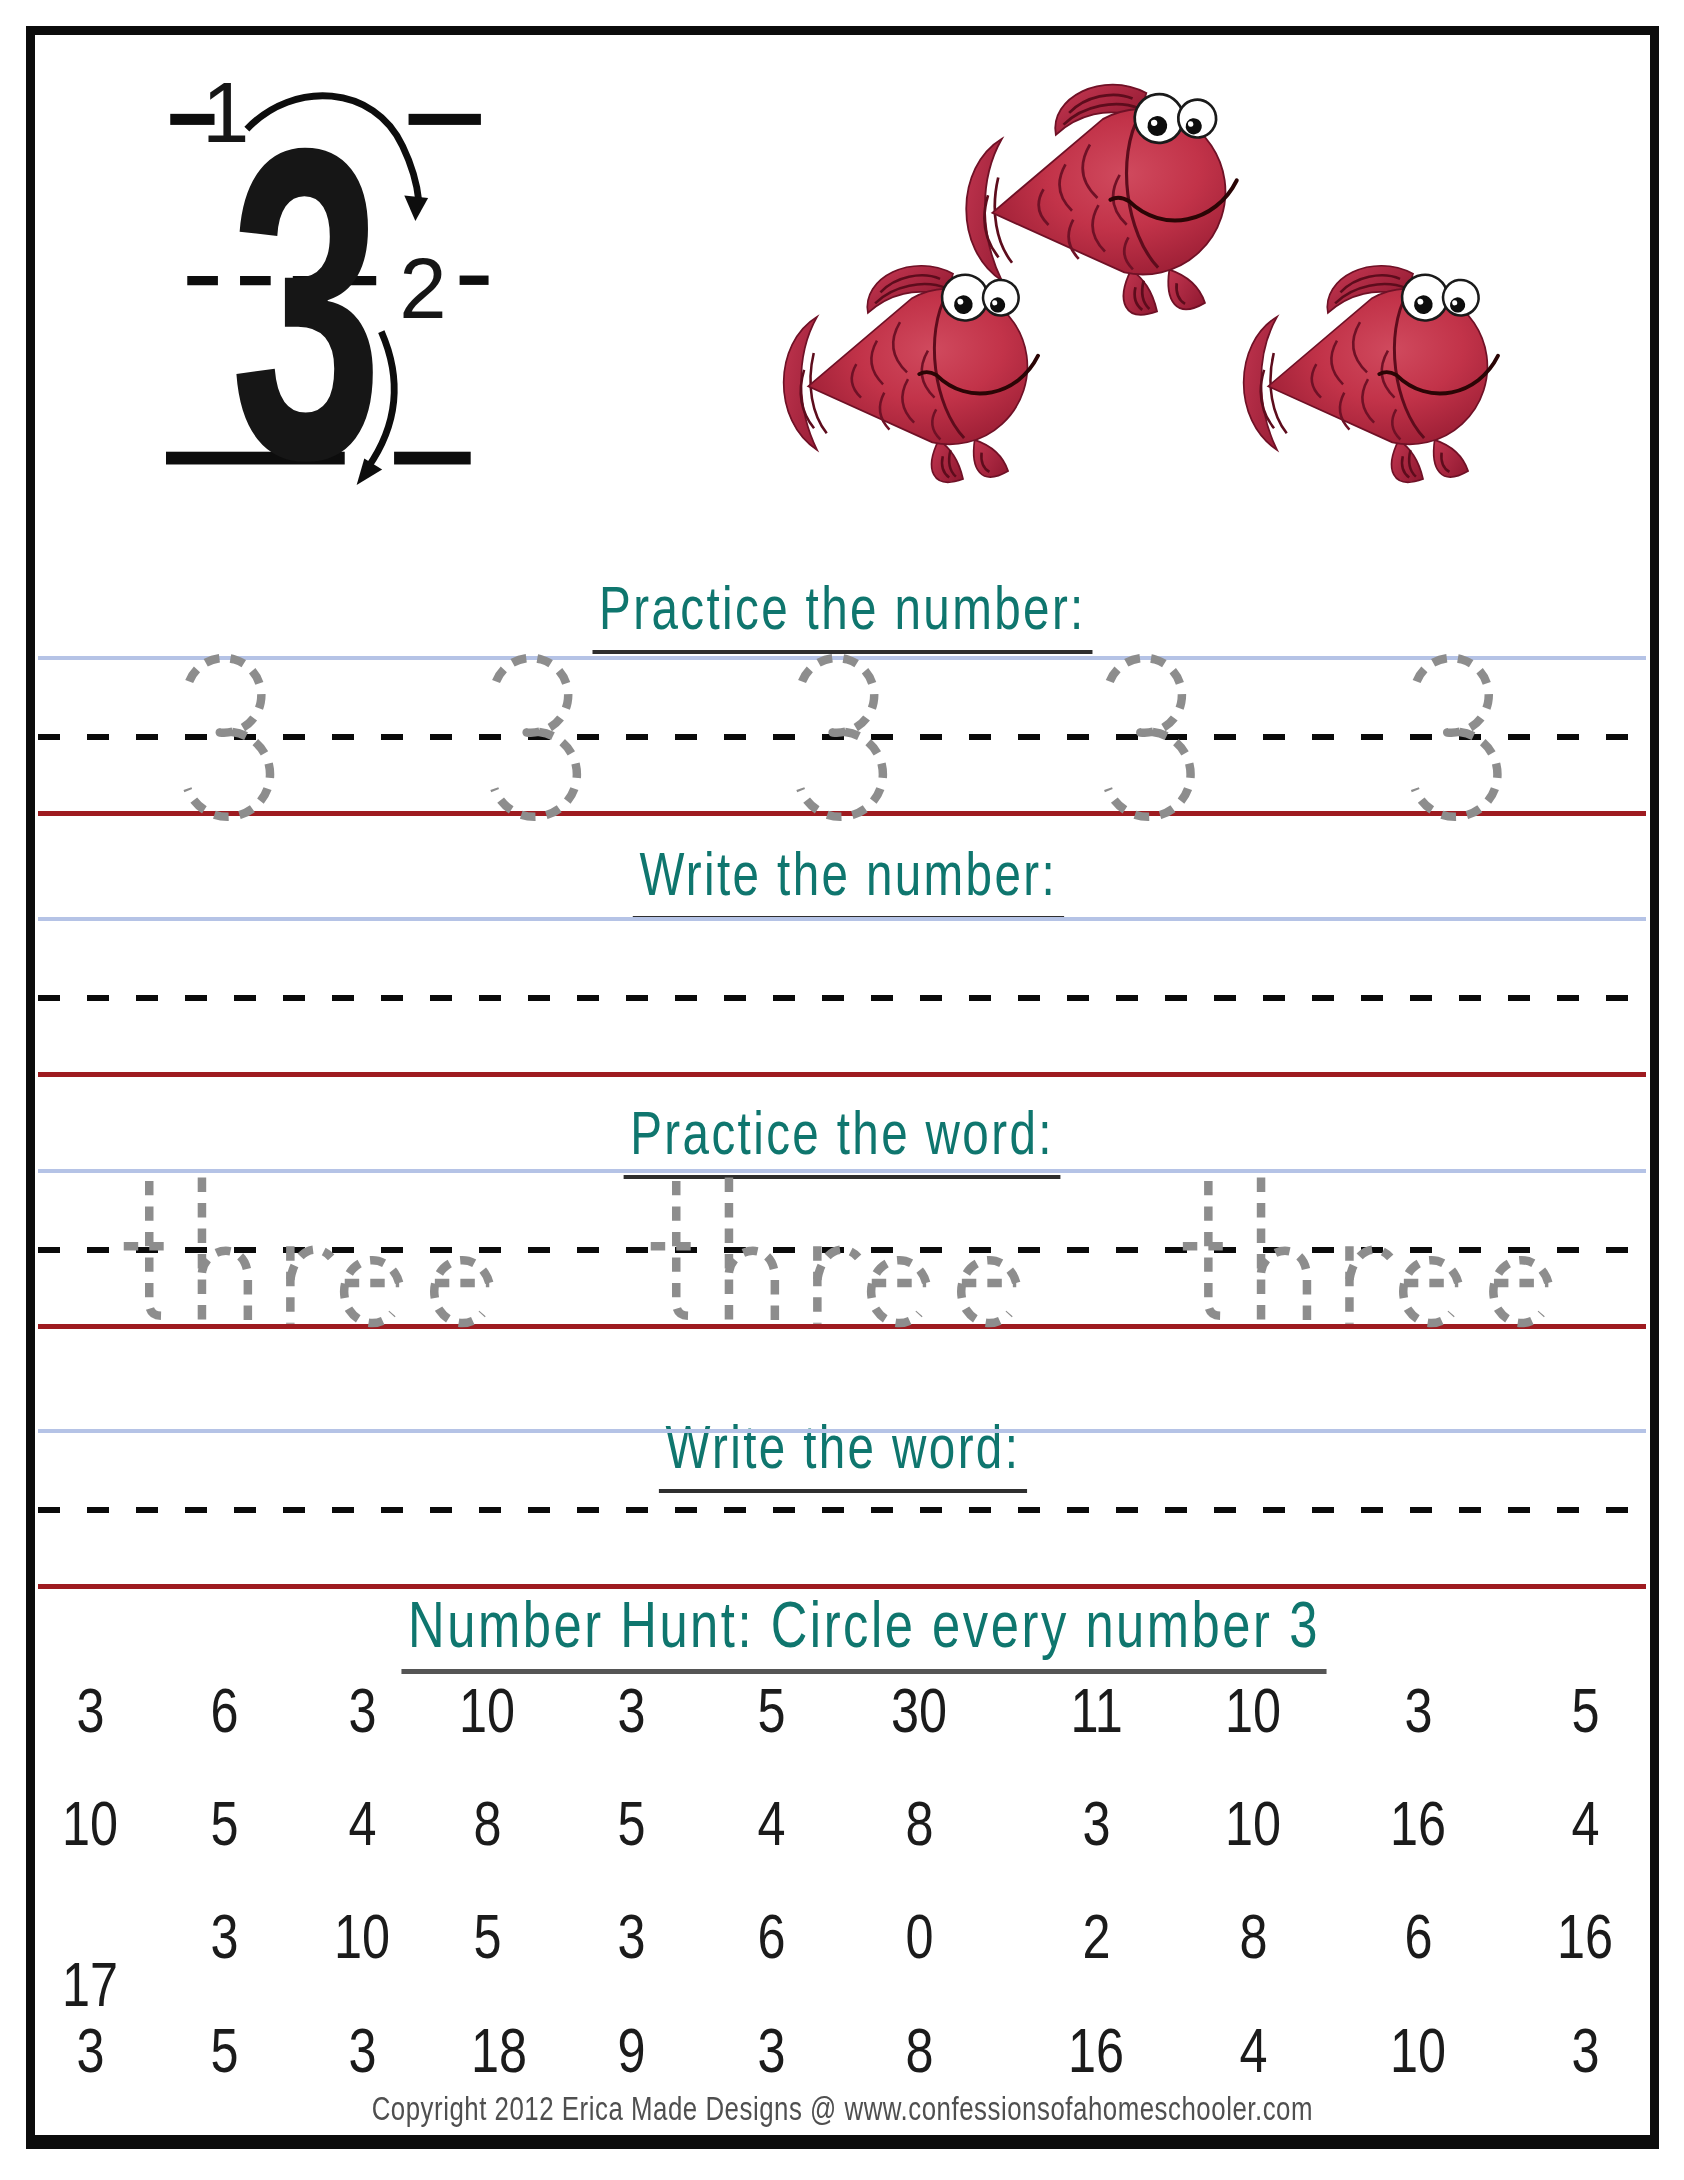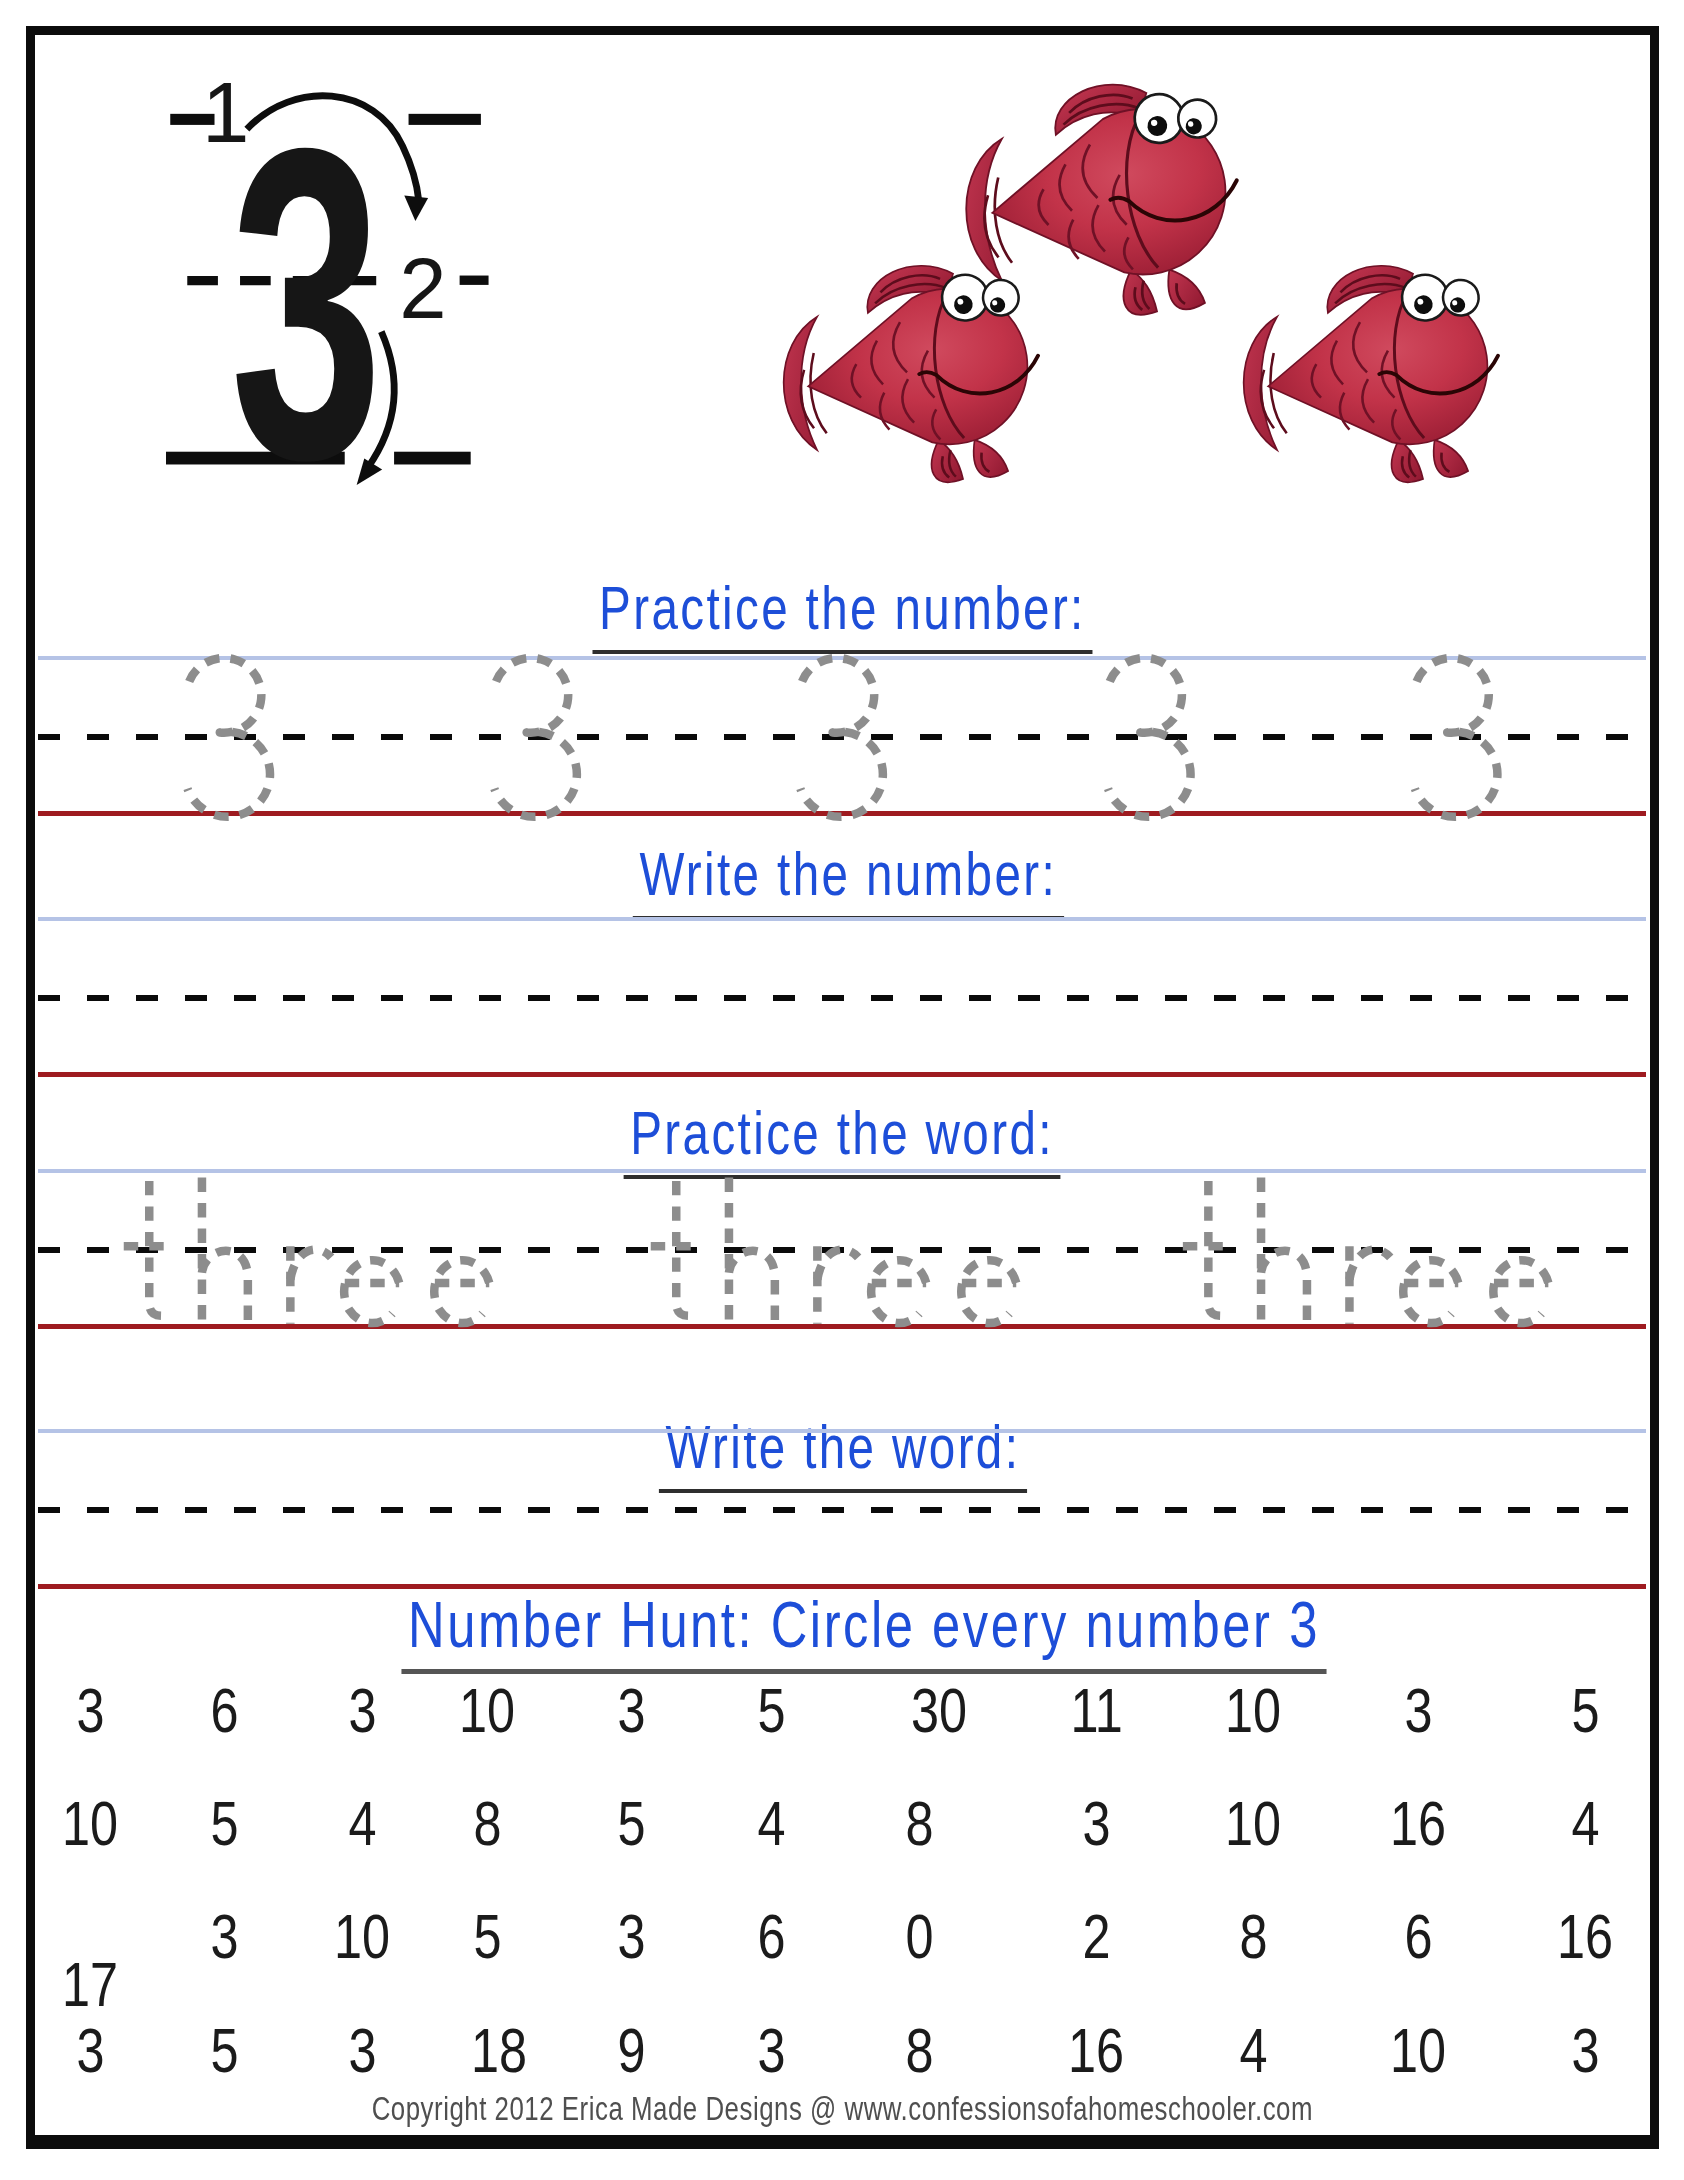--- a/index.html
+++ b/index.html
@@ -11,21 +11,21 @@
   *{margin:0;padding:0;box-sizing:border-box;}
   html,body{width:1685px;height:2181px;background:#ffffff;overflow:hidden;}
   body{font-family:"Liberation Sans", sans-serif; position:relative;}
 
   .frame{
     position:absolute; left:26.4px; top:25.6px; width:1633px; height:2123px;
     border:9.4px solid #0c0c0c; border-bottom-width:14.5px;
   }
 
   
-  .heading{position:absolute; left:0; width:100%; text-align:center; color:#1d4ed8;}
+  .heading{position:absolute; left:0; width:100%; text-align:center; color:#0f766e;}
   .heading .hx{
     display:inline-block; font-size:61px; line-height:1.05; letter-spacing:0.05em;
     padding:0 8.5px 10.2px 8.5px; border-bottom:4.3px solid #2e2e2e;
     transform:scaleX(0.78);
   }
   .heading.hunt .hx{font-size:65px; border-bottom:5.1px solid #555;}
 
   
   .wline{position:absolute; left:38px; width:1608px; height:167px;}
   .wline .top{position:absolute; left:0; top:0; width:100%; height:4.3px; background:var(--guide-blue);}
@@ -215,21 +215,21 @@
     </div>
     <div class="hunt-cell" style="left: 411px; top: 1669px;">
       <span>10</span>
     </div>
     <div class="hunt-cell" style="left: 555px; top: 1669px;">
       <span>3</span>
     </div>
     <div class="hunt-cell" style="left: 695px; top: 1669px;">
       <span>5</span>
     </div>
-    <div class="hunt-cell" style="left: 863px; top: 1669px;">
+    <div class="hunt-cell" style="left: 843px; top: 1669px;">
       <span>30</span>
     </div>
     <div class="hunt-cell" style="left: 1020px; top: 1669px;">
       <span>11</span>
     </div>
     <div class="hunt-cell" style="left: 1177px; top: 1669px;">
       <span>10</span>
     </div>
     <div class="hunt-cell" style="left: 1342px; top: 1669px;">
       <span>3</span>

